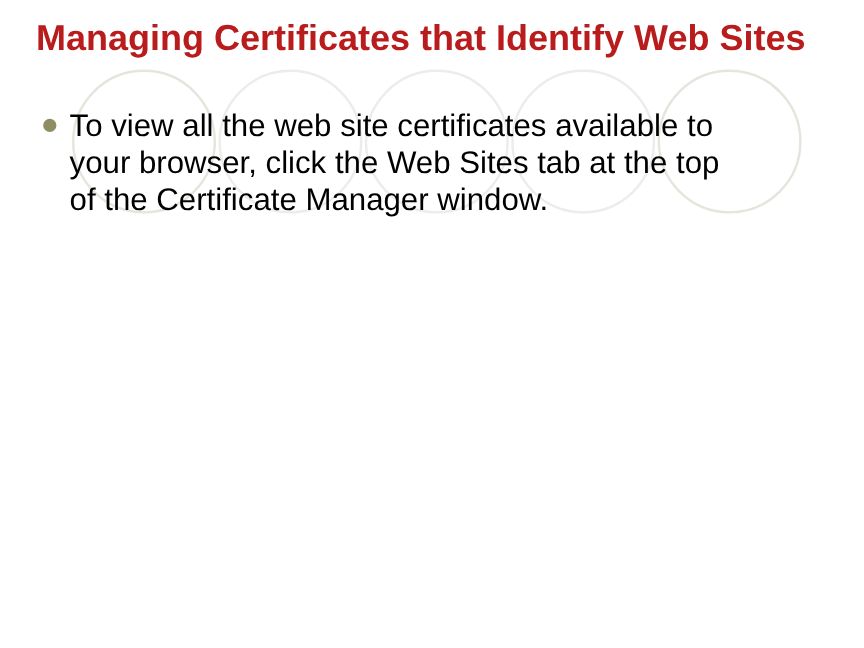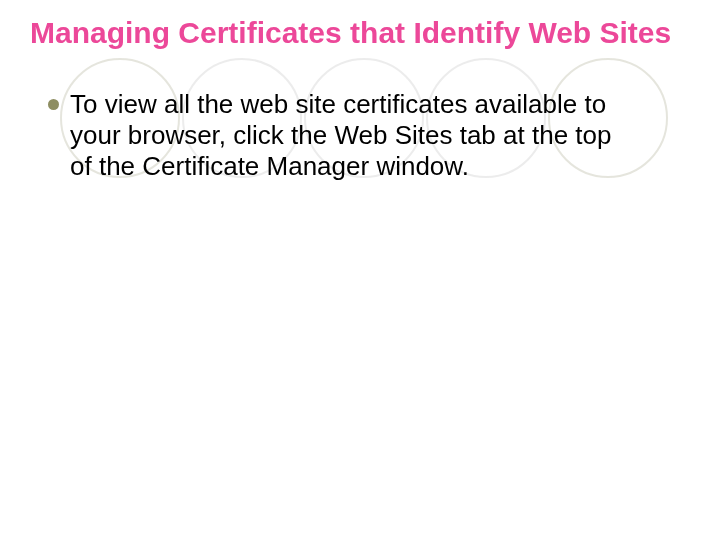--- a/index.html
+++ b/index.html
@@ -33,26 +33,26 @@
   .c4 { left: 426px; border-color: rgba(180,180,180,0.25); }
   .c5 { left: 548px; border-color: rgba(150,150,120,0.25); }
   .content {
     position: relative;
     z-index: 1;
     padding: 16px 30px 0 30px;
   }
   .title {
     font-size: 30px;
     font-weight: bold;
-    color: #ec4899;
+    color: #b91c1c;
     line-height: 1.15;
     margin: 0 0 38px 0;
   }
   .body-list {
-    margin: 12px;
+    margin: 0;
     padding: 0 0 0 28px;
   }
   .body-item {
     position: relative;
     font-size: 26px;
     color: #000;
     line-height: 1.2;
     max-width: 560px;
   }
   .bullet {

